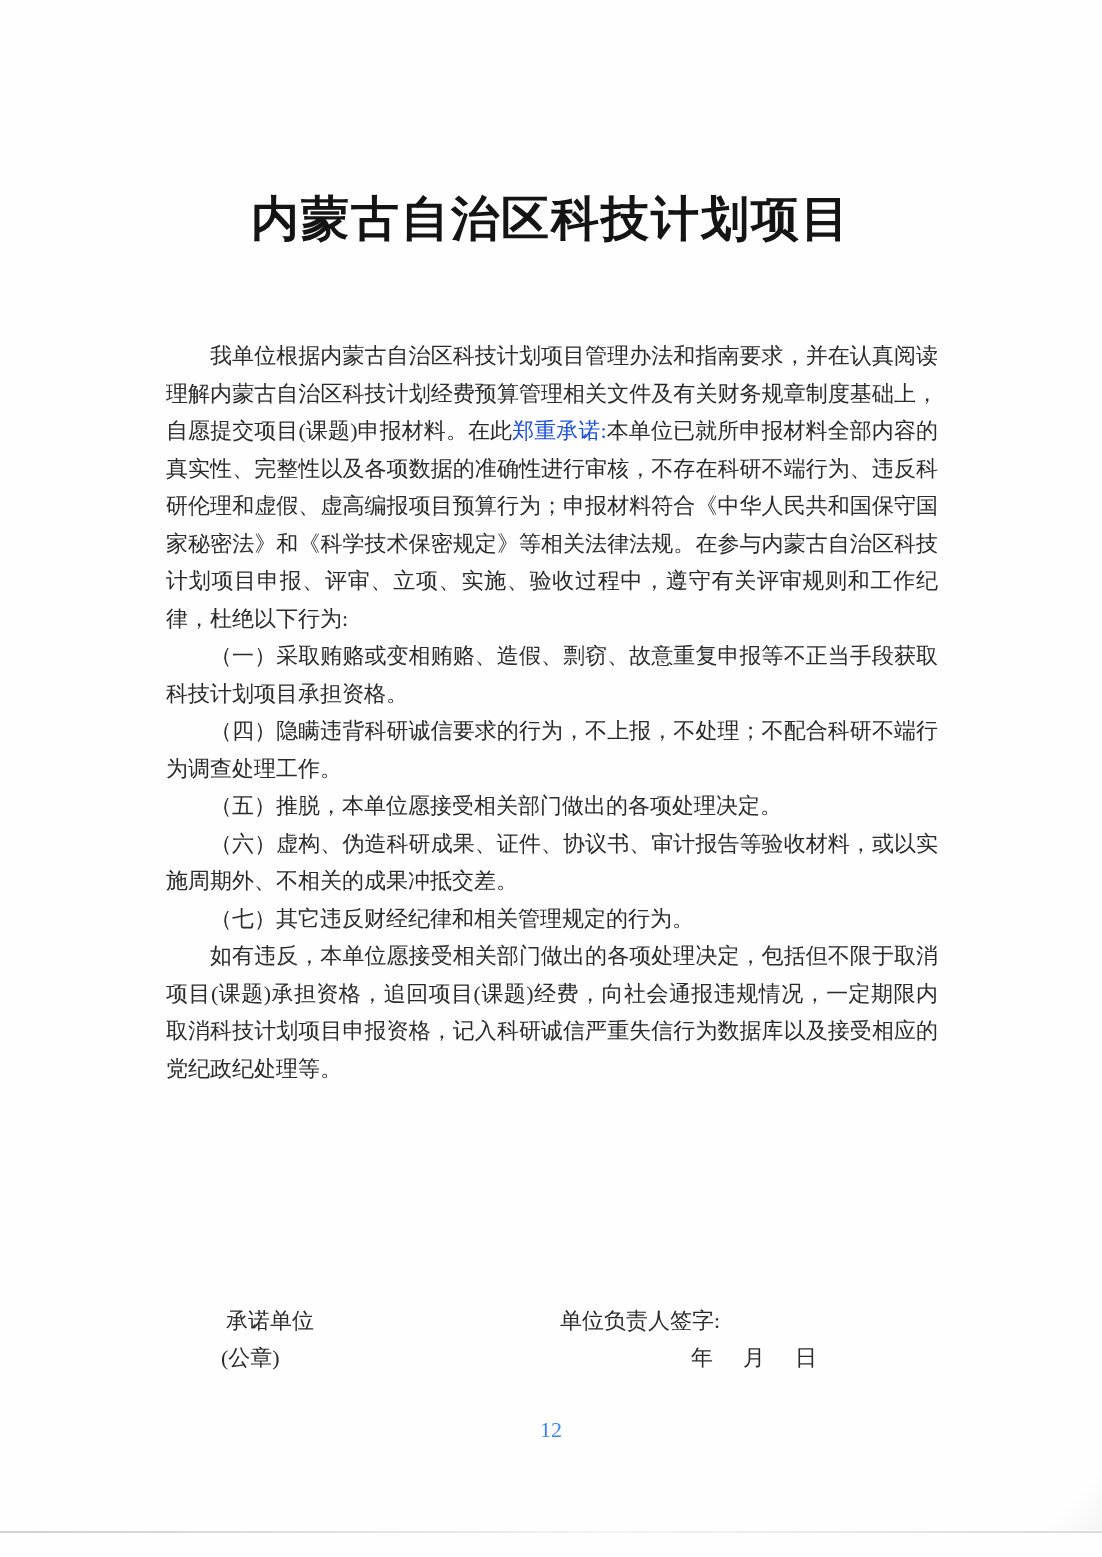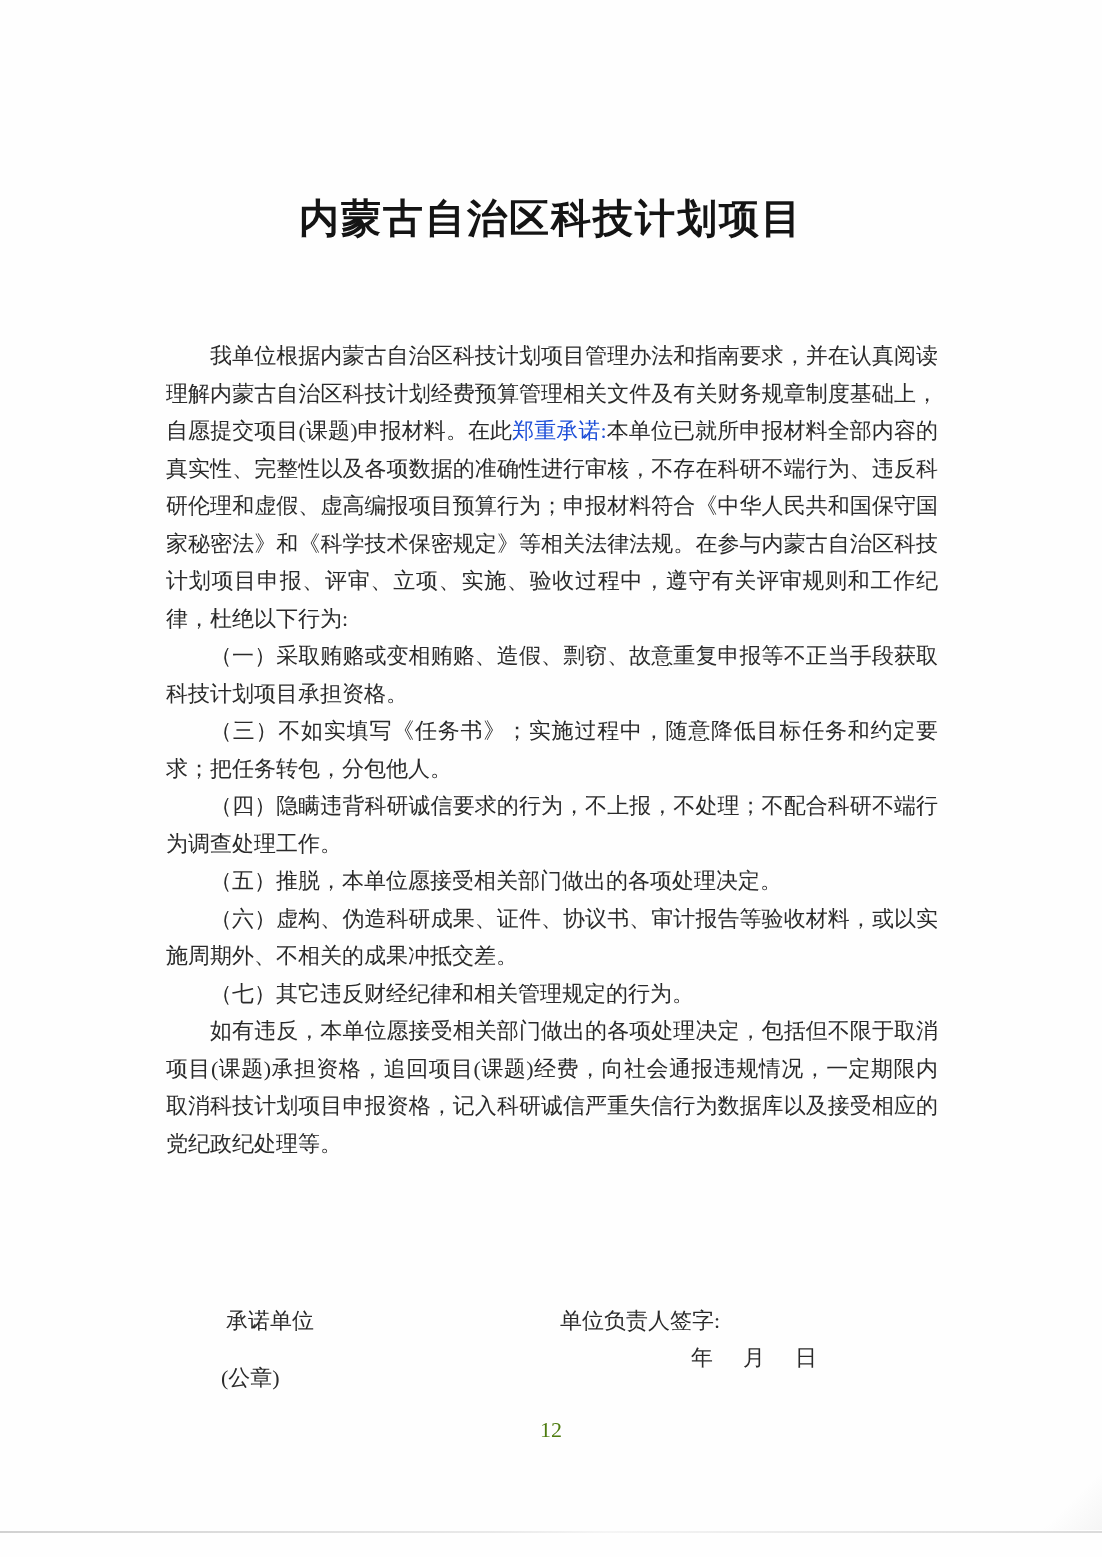--- a/index.html
+++ b/index.html
@@ -15,21 +15,21 @@
     overflow: hidden;
     font-family: "Liberation Serif", "DejaVu Serif", serif;
     color: #262626;
   }
   .title-block {
     position: absolute;
     top: 190px;
     left: 0;
     width: 100%;
     text-align: center;
-    font-size: 40px;
+    font-size: 48px;
     line-height: 58px;
     font-weight: 700;
     letter-spacing: 2px;
     color: #141414;
     font-family: Liberation Serif, serif;
   }
   .doc-body {
     position: absolute;
     top: 337px;
     left: 166px;
@@ -53,30 +53,30 @@
     top: 1302px;
     left: 166px;
     width: 772px;
     height: 90px;
     font-size: 22px;
     line-height: 37.5px;
     color: #2a2a2a;
   }
   .sig-promise { position: absolute; left: 60px;  top: 0; }
   .sig-signer  { position: absolute; left: 394px; top: 0; }
-  .sig-seal    { position: absolute; left: 55px;  top: 37px; margin-top: 20px; }
+  .sig-seal    { position: absolute; left: 55px;  top: 37px; }
   .sig-date    { position: absolute; left: 525px; top: 37px; letter-spacing: 4px; }
   .page-number {
     position: absolute;
     top: 1417px;
     left: 0;
     width: 100%;
     text-align: center;
     font-size: 22px;
-    color: #4d7c0f;
+    color: #3b82f6;
   }
   .scan-line {
     position: absolute;
     left: 0;
     top: 1531px;
     width: 100%;
     height: 2px;
     background: linear-gradient(90deg, #c2c2c2 0%, #e3e3e3 45%, #f2f2f2 55%, #cfcfcf 100%);
     opacity: 0.75;
   }
@@ -94,21 +94,20 @@
 
 <div class="page">
 
   <div class="title-block">
     <div>内蒙古自治区科技计划项目</div>
   </div>
 
   <div class="doc-body">
       <p><span>我单位根据内蒙古自治区科技计划项目管理办法和指南要求，并在认真阅读理解内蒙古自治区科技计划经费预算管理相关文件及有关财务规章制度基础上，自愿提交项目(课题)申报材料。在此</span><span class="bold">郑重承诺:</span><span>本单位已就所申报材料全部内容的真实性、完整性以及各项数据的准确性进行审核，不存在科研不端行为、违反科研伦理和虚假、虚高编报项目预算行为；申报材料符合《中华人民共和国保守国家秘密法》和《科学技术保密规定》等相关法律法规。在参与内蒙古自治区科技计划项目申报、评审、立项、实施、验收过程中，遵守有关评审规则和工作纪律，杜绝以下行为:</span></p>
       <p><span>（一）采取贿赂或变相贿赂、造假、剽窃、故意重复申报等不正当手段获取科技计划项目承担资格。</span></p>
-      <p><span>（三）不如实填写《任务书》；实施过程中，随意降低目标任务和约定要求；把任务转包，分包他人。</span></p>
       <p><span>（四）隐瞒违背科研诚信要求的行为，不上报，不处理；不配合科研不端行为调查处理工作。</span></p>
       <p><span>（五）推脱，本单位愿接受相关部门做出的各项处理决定。</span></p>
       <p><span>（六）虚构、伪造科研成果、证件、协议书、审计报告等验收材料，或以实施周期外、不相关的成果冲抵交差。</span></p>
       <p><span>（七）其它违反财经纪律和相关管理规定的行为。</span></p>
       <p><span>如有违反，本单位愿接受相关部门做出的各项处理决定，包括但不限于取消项目(课题)承担资格，追回项目(课题)经费，向社会通报违规情况，一定期限内取消科技计划项目申报资格，记入科研诚信严重失信行为数据库以及接受相应的党纪政纪处理等。</span></p>
     </div>
 
   <div class="signature">
     <span class="sig-promise">承诺单位</span>
     <span class="sig-signer">单位负责人签字:</span>

